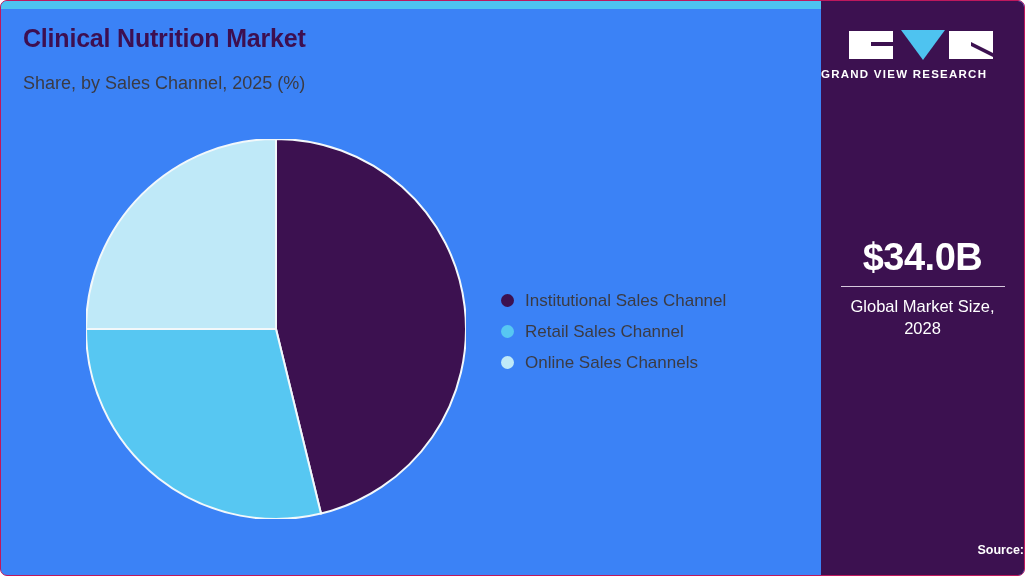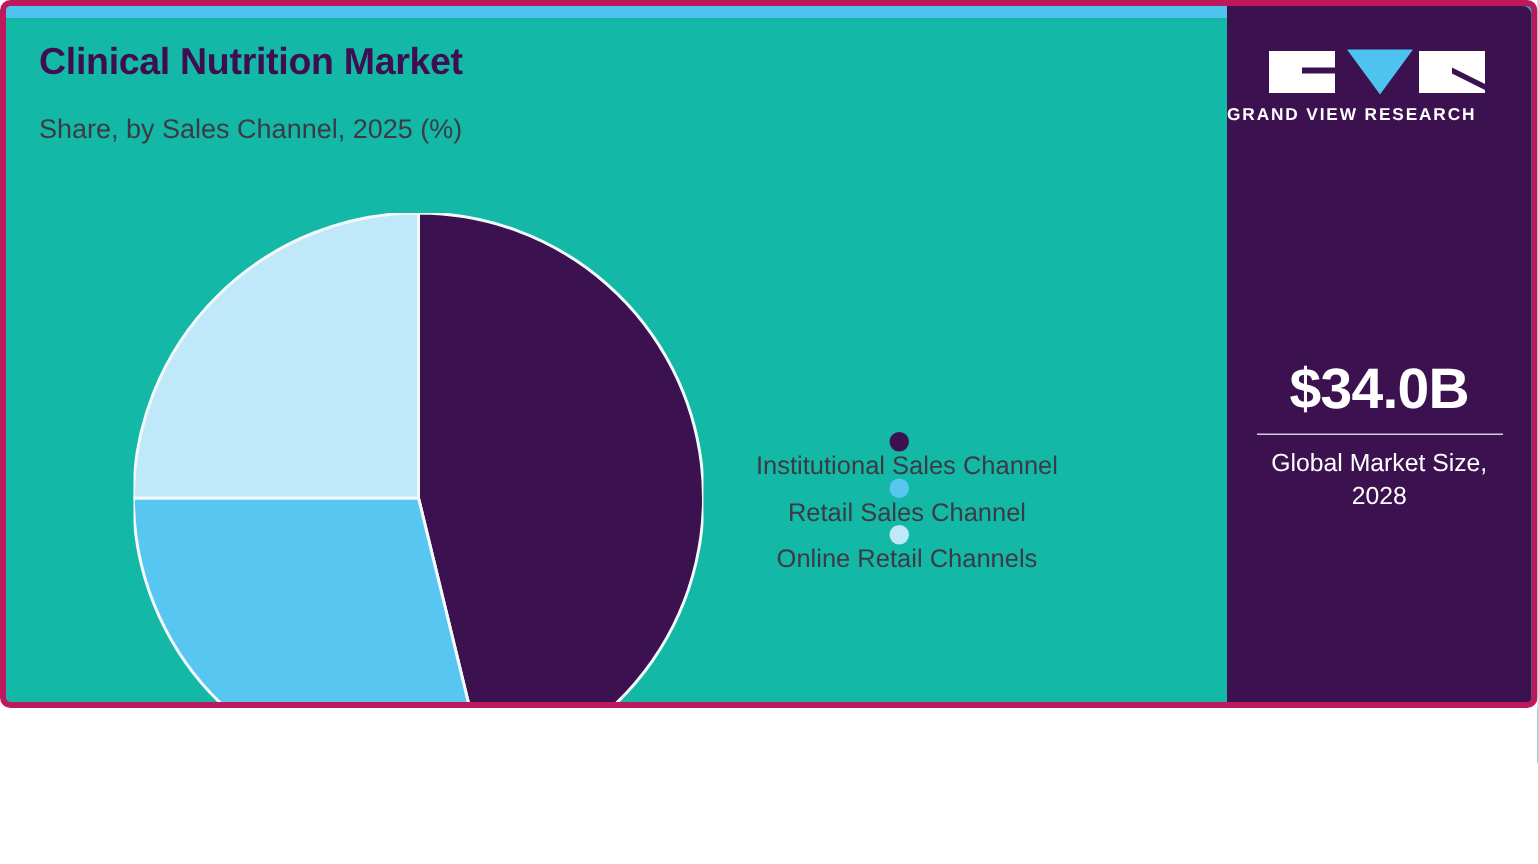--- a/index.html
+++ b/index.html
@@ -6,26 +6,26 @@
     margin: 0;
     padding: 0;
     background: #ffffff;
   }
   body {
     font-family: "Liberation Sans", sans-serif;
   }
   #infographic {
     position: relative;
     width: 1025px;
-    height: 472px;
+    height: 576px;
     box-sizing: border-box;
     overflow: hidden;
     border-radius: 7px;
-    background: #14b8a6;
-    border: 4px solid #be185d;
+    background: #3b82f6;
+    border: 1px solid #be185d;
   }
   
   .top-bar {
     position: absolute;
     left: 0;
     top: 0;
     width: 822px;
     height: 8px;
     background: #4ec3f0;
   }
@@ -65,21 +65,20 @@
   
   .legend {
     position: absolute;
     left: 500px;
     top: 284px;
   }
   .legend-item {
     display: flex;
     align-items: center;
     height: 31px;
-    flex-direction: column;
   }
   .legend-dot {
     width: 13px;
     height: 13px;
     border-radius: 50%;
     flex: 0 0 auto;
     margin-right: 11px;
   }
   .legend-label {
     font-size: 17px;
@@ -189,21 +188,21 @@
     <div class="legend-item">
       <span class="legend-dot" style="background:#3c1150"></span>
       <span class="legend-label">Institutional Sales Channel</span>
     </div>
     <div class="legend-item">
       <span class="legend-dot" style="background:#57c7f2"></span>
       <span class="legend-label">Retail Sales Channel</span>
     </div>
     <div class="legend-item">
       <span class="legend-dot" style="background:#bfe9f8"></span>
-      <span class="legend-label">Online Retail Channels</span>
+      <span class="legend-label">Online Sales Channels</span>
     </div>
   </div>
 
   <div class="side-panel">
 
     <div class="logo">
       <svg class="logo-mark" viewBox="0 0 148 32">
         <path d="M0,2 H44 V17 H22 V13 H40 V6 H4 V26 H40 V22 H44 V30 H0 Z" fill="#ffffff"></path>
         <rect x="0" y="2" width="44" height="28" fill="#ffffff"></rect>
         <rect x="22" y="13" width="22" height="4" fill="#3c1150"></rect>

